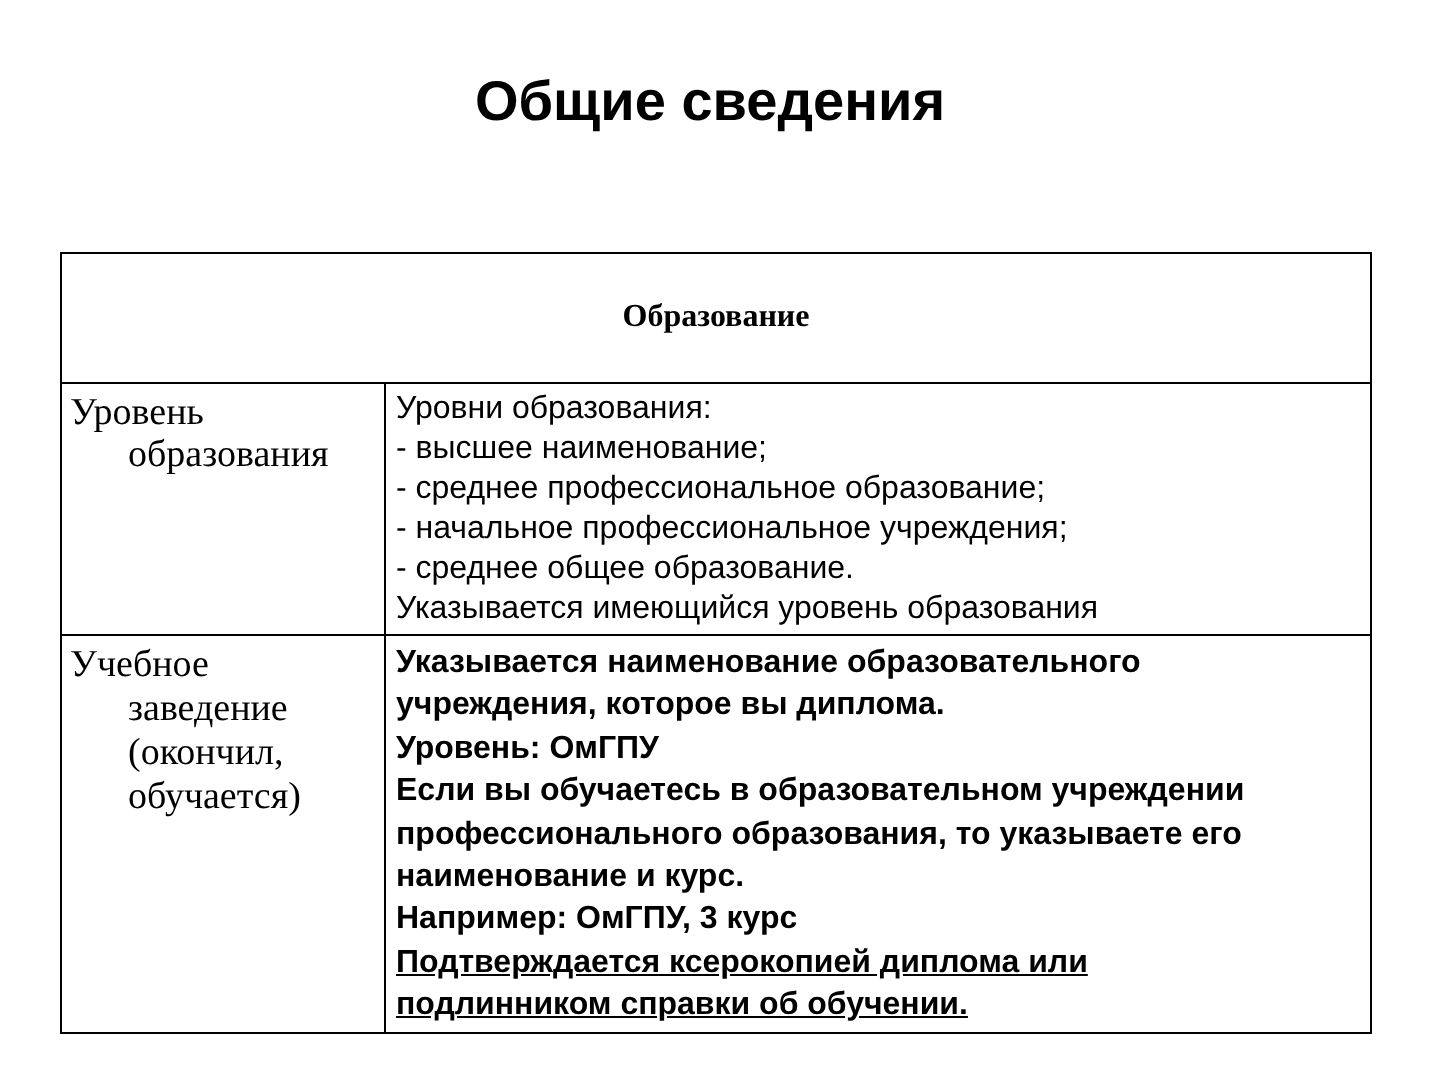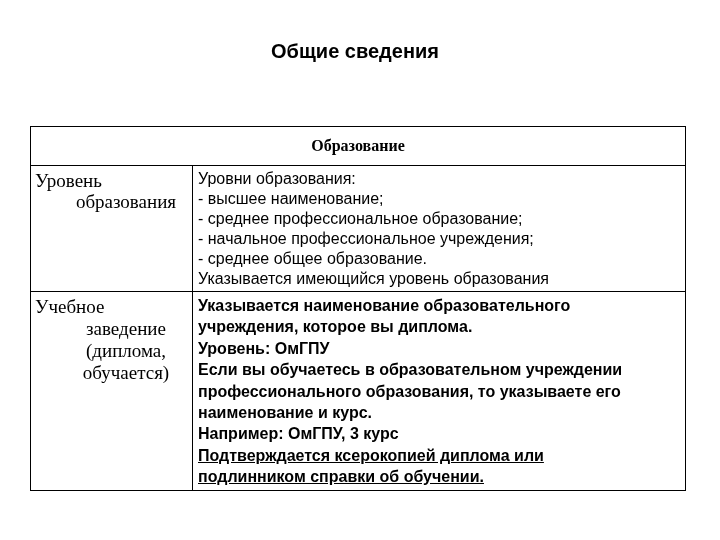--- a/index.html
+++ b/index.html
@@ -15,36 +15,36 @@
       color: #000000;
     }
     .slide-title {
       position: absolute;
       left: 0;
       top: 36px;
       width: 710px;
       text-align: center;
       font-family: "Liberation Sans", sans-serif;
       font-weight: bold;
-      font-size: 20px;
+      font-size: 28px;
       line-height: 30px;
       margin: 0;
     }
     .info-table {
       position: absolute;
       left: 30px;
       top: 126px;
       width: 655px;
       border-collapse: collapse;
       table-layout: fixed;
     }
     .info-table td, .info-table th {
       border: 1.5px solid #000000;
       vertical-align: top;
-      padding: 4px;
+      padding: 17px;
     }
     .col-left { width: 162px; }
     .col-right { width: 493px; }
     .header-cell {
       height: 30px;
       font-family: "Liberation Serif", serif;
       font-weight: bold;
       font-size: 16px;
       text-align: center;
       vertical-align: middle !important;
@@ -54,21 +54,20 @@
       font-size: 19px;
       padding: 4px 4px 0 4px !important;
     }
     .label-line {
       display: block;
       line-height: 21px;
       white-space: nowrap;
     }
     .label-line.indent {
       padding-left: 29px;
-      text-align: center;
     }
     .content-cell {
       font-family: "Liberation Sans", sans-serif;
       font-size: 16px;
       padding: 3px 4px 2px 5px !important;
       margin-top: 36px;
     }
     .row-1 .content-cell .line { line-height: 20px; }
     .row-2 .content-cell .line { line-height: 21.4px; font-weight: bold; }
     .row-2 .label-cell .label-line { line-height: 22px; }
@@ -108,21 +107,21 @@
       <span class="line">- начальное профессиональное учреждения;</span>
       <span class="line">- среднее общее образование.</span>
       <span class="line">Указывается имеющийся уровень образования</span>
     </td>
   </tr>
 
   <tr class="row-2">
     <td class="label-cell">
       <span class="label-line">Учебное</span>
       <span class="label-line indent">заведение</span>
-      <span class="label-line indent">(диплома,</span>
+      <span class="label-line indent">(окончил,</span>
       <span class="label-line indent">обучается)</span>
     </td>
     <td class="content-cell">
       <span class="line">Указывается наименование образовательного</span>
       <span class="line">учреждения, которое вы диплома.</span>
       <span class="line">Уровень: ОмГПУ</span>
       <span class="line">Если вы обучаетесь в образовательном учреждении</span>
       <span class="line">профессионального образования, то указываете его</span>
       <span class="line">наименование и курс.</span>
       <span class="line">Например: ОмГПУ, 3 курс</span>

